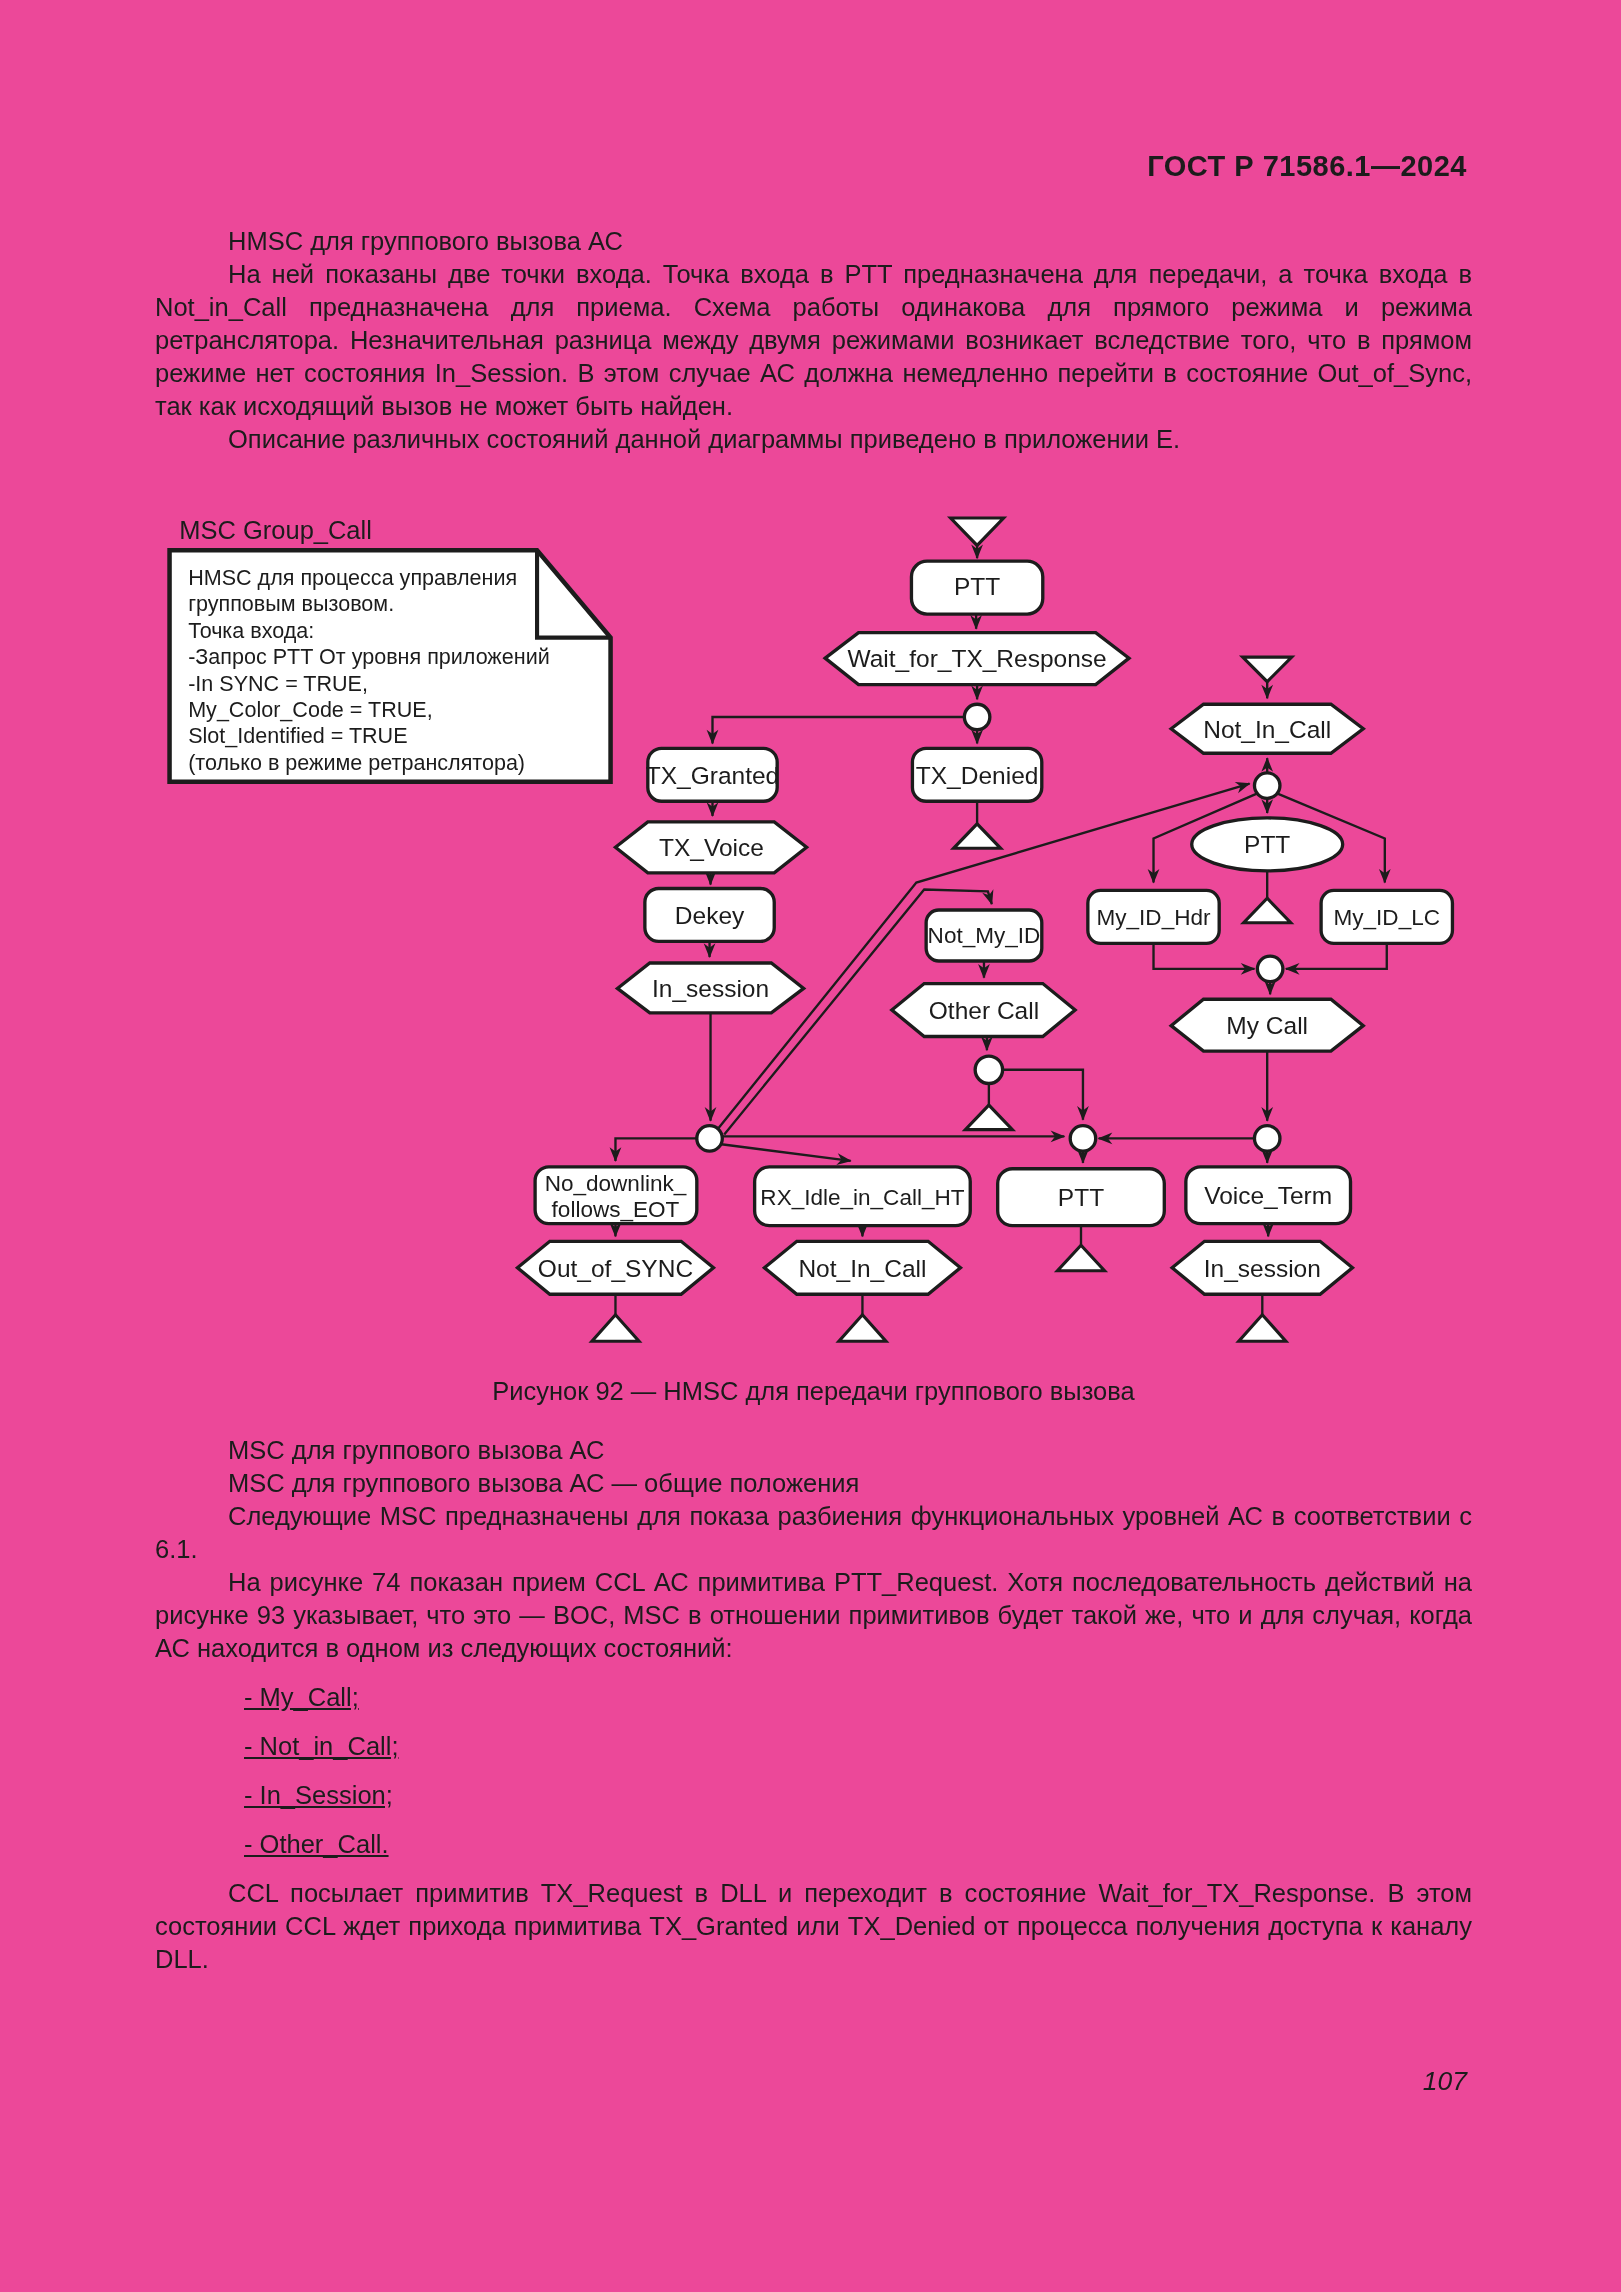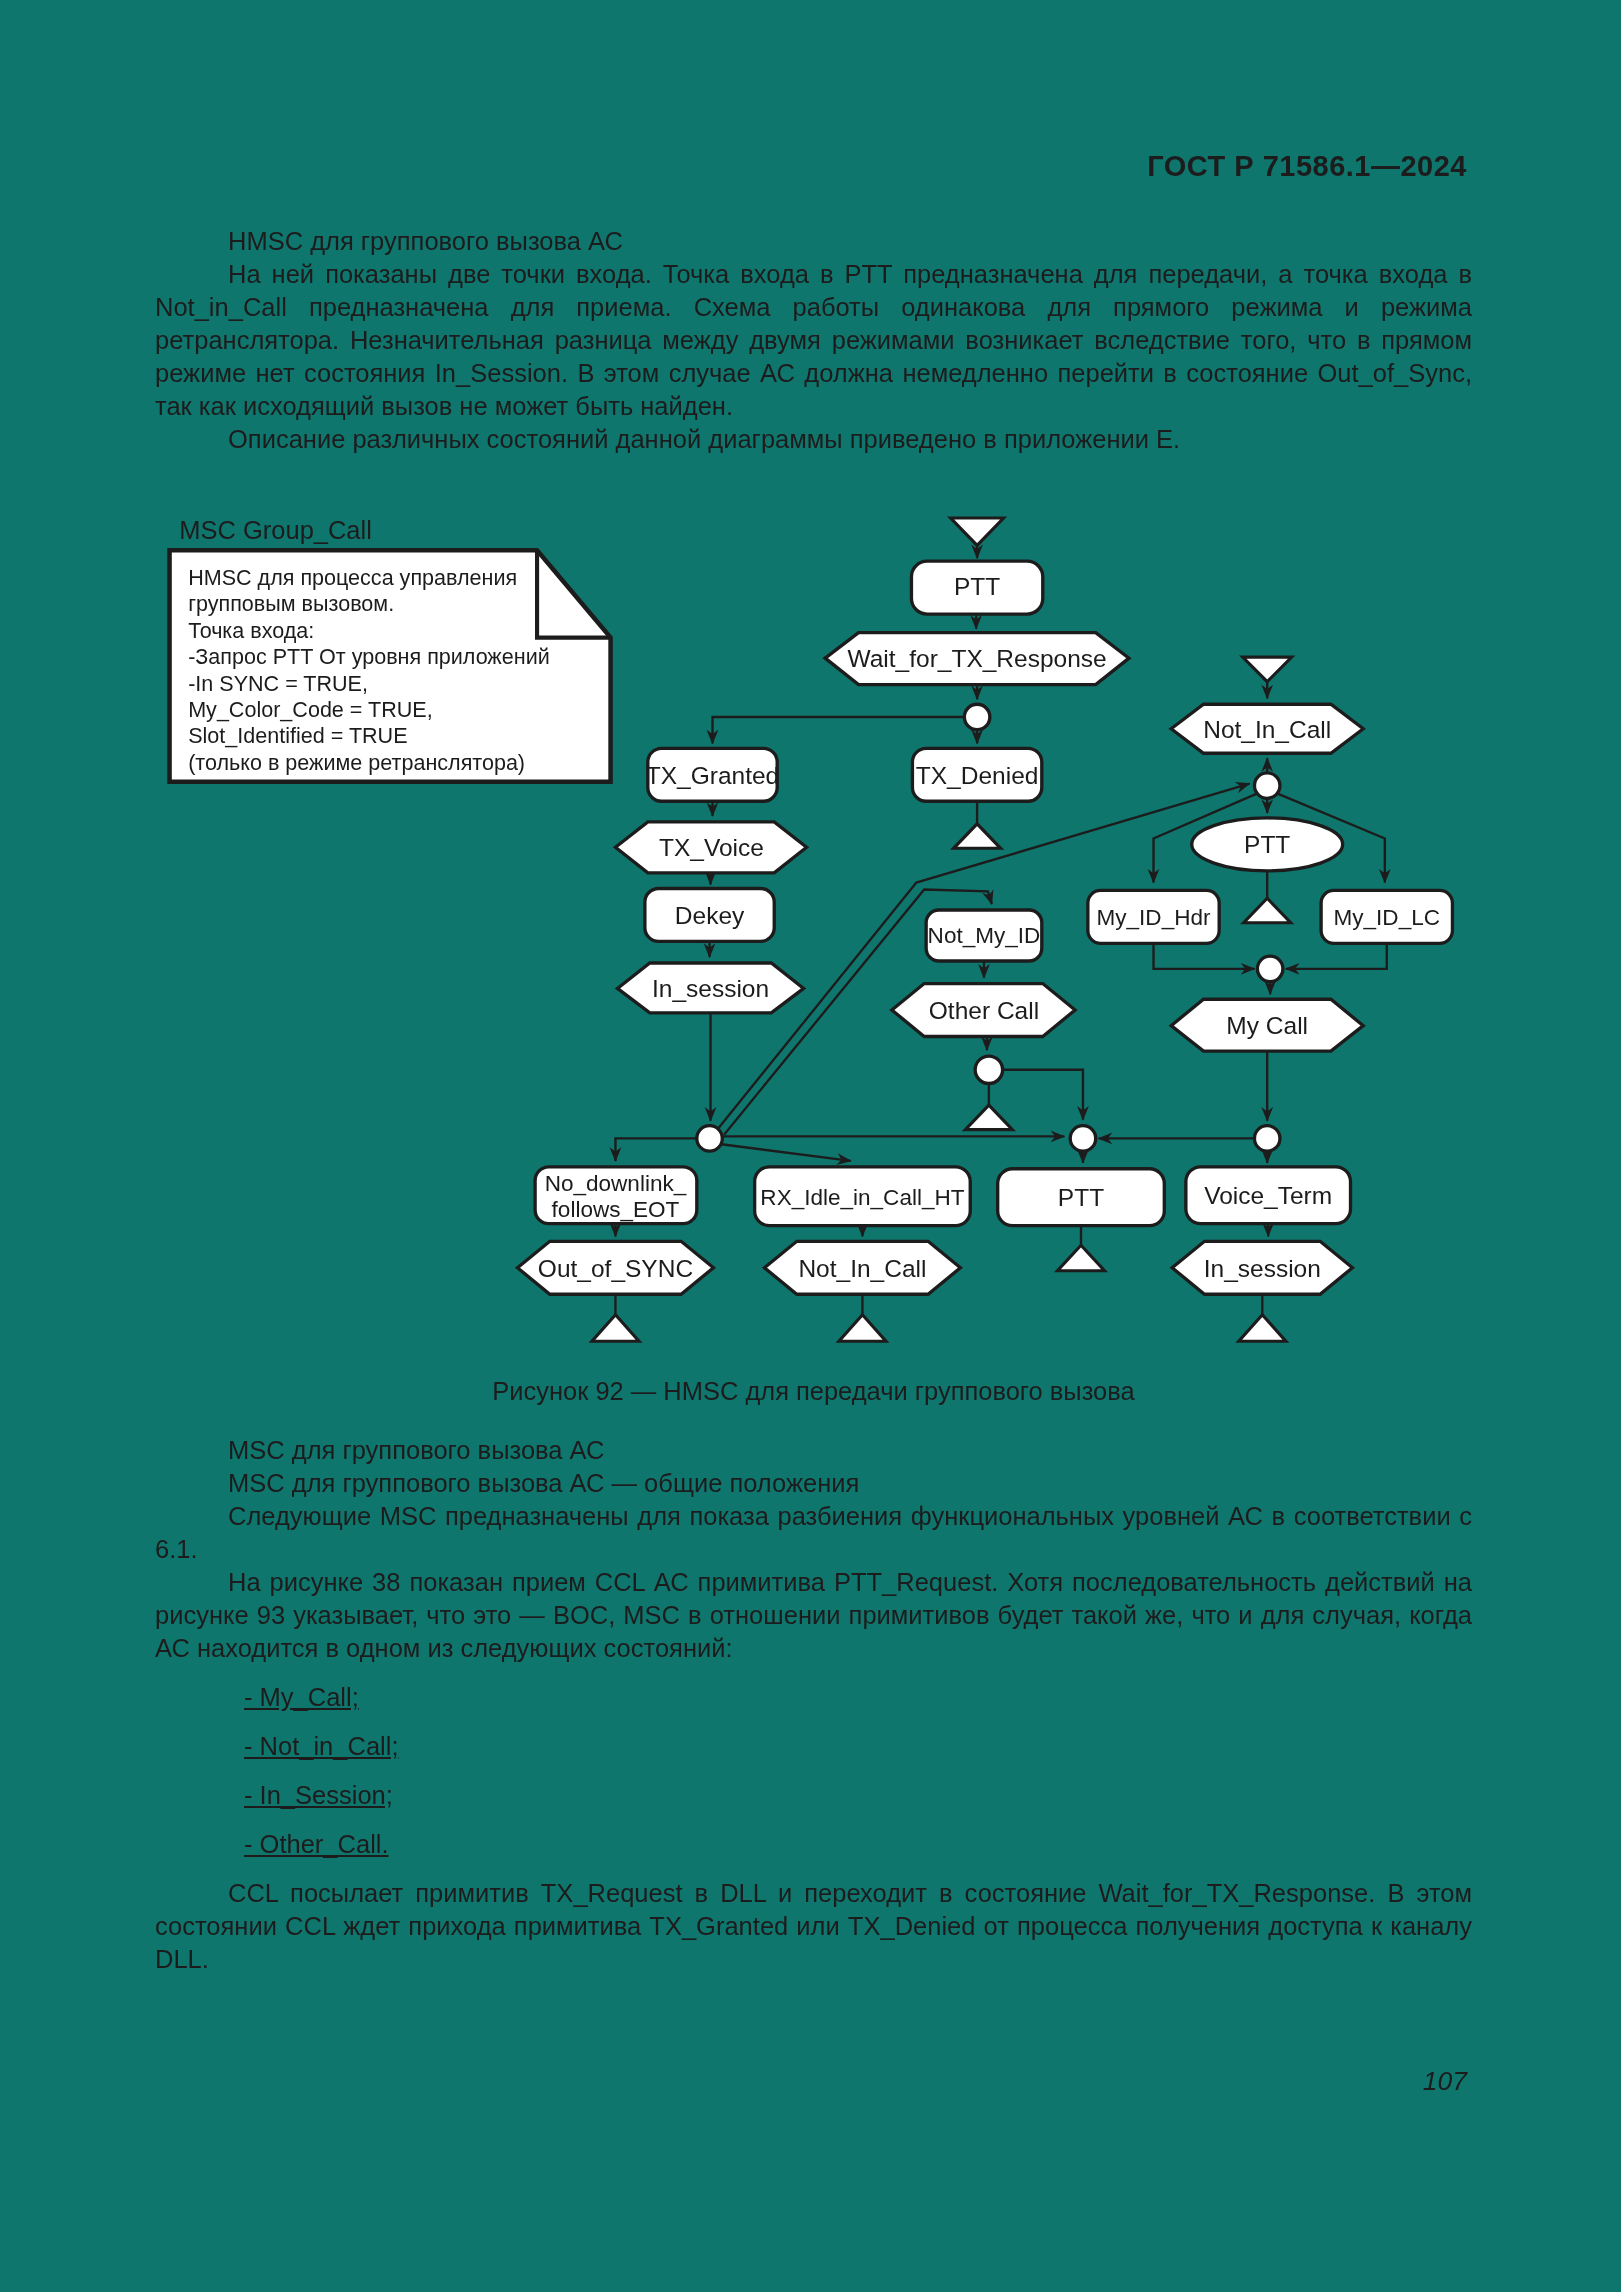--- a/index.html
+++ b/index.html
@@ -1,19 +1,19 @@
 <!DOCTYPE html>
 <html><head>
 <meta charset="utf-8">
 <style>
   html,body{margin:0;padding:0;background:#e8e8e8;}
   .page{
     position:relative;
     width:1621px;height:2293px;
-    background:#0f766e;
+    background:#ec4899;
     font-family:"Liberation Sans", sans-serif;
     color:#1c1c1c;
     margin:0 auto;
     overflow:hidden;
   }
   .header{
     position:absolute;top:150px;right:154px;
     font-size:29px;font-weight:bold;letter-spacing:0.5px;
   }
   .textblock{
@@ -227,21 +227,21 @@
       </g>
 
       <text class="caption" x="830" y="1428">Рисунок 92 — HMSC для передачи группового вызова</text>
     </svg>
   </div>
 
   <div class="textblock block2">
     <p class="para ital">MSC для группового вызова АС</p>
     <p class="para ital">MSC для группового вызова АС — общие положения</p>
     <p class="para">Следующие MSC предназначены для показа разбиения функциональных уровней АС в соответствии с 6.1.</p>
-    <p class="para">На рисунке 38 показан прием CCL АС примитива PTT_Request. Хотя последовательность действий на рисунке 93 указывает, что это — BOC, MSC в отношении примитивов будет такой же, что и для случая, когда АС находится в одном из следующих состояний:</p>
+    <p class="para">На рисунке 74 показан прием CCL АС примитива PTT_Request. Хотя последовательность действий на рисунке 93 указывает, что это — BOC, MSC в отношении примитивов будет такой же, что и для случая, когда АС находится в одном из следующих состояний:</p>
     <p class="li">- My_Call;</p>
     <p class="li">- Not_in_Call;</p>
     <p class="li">- In_Session;</p>
     <p class="li">- Other_Call.</p>
     <p class="para">CCL посылает примитив TX_Request в DLL и переходит в состояние Wait_for_TX_Response. В этом состоянии CCL ждет прихода примитива TX_Granted или TX_Denied от процесса получения доступа к каналу DLL.</p>
   </div>
 
   <div class="pagenum">107</div>
 
 </div>

